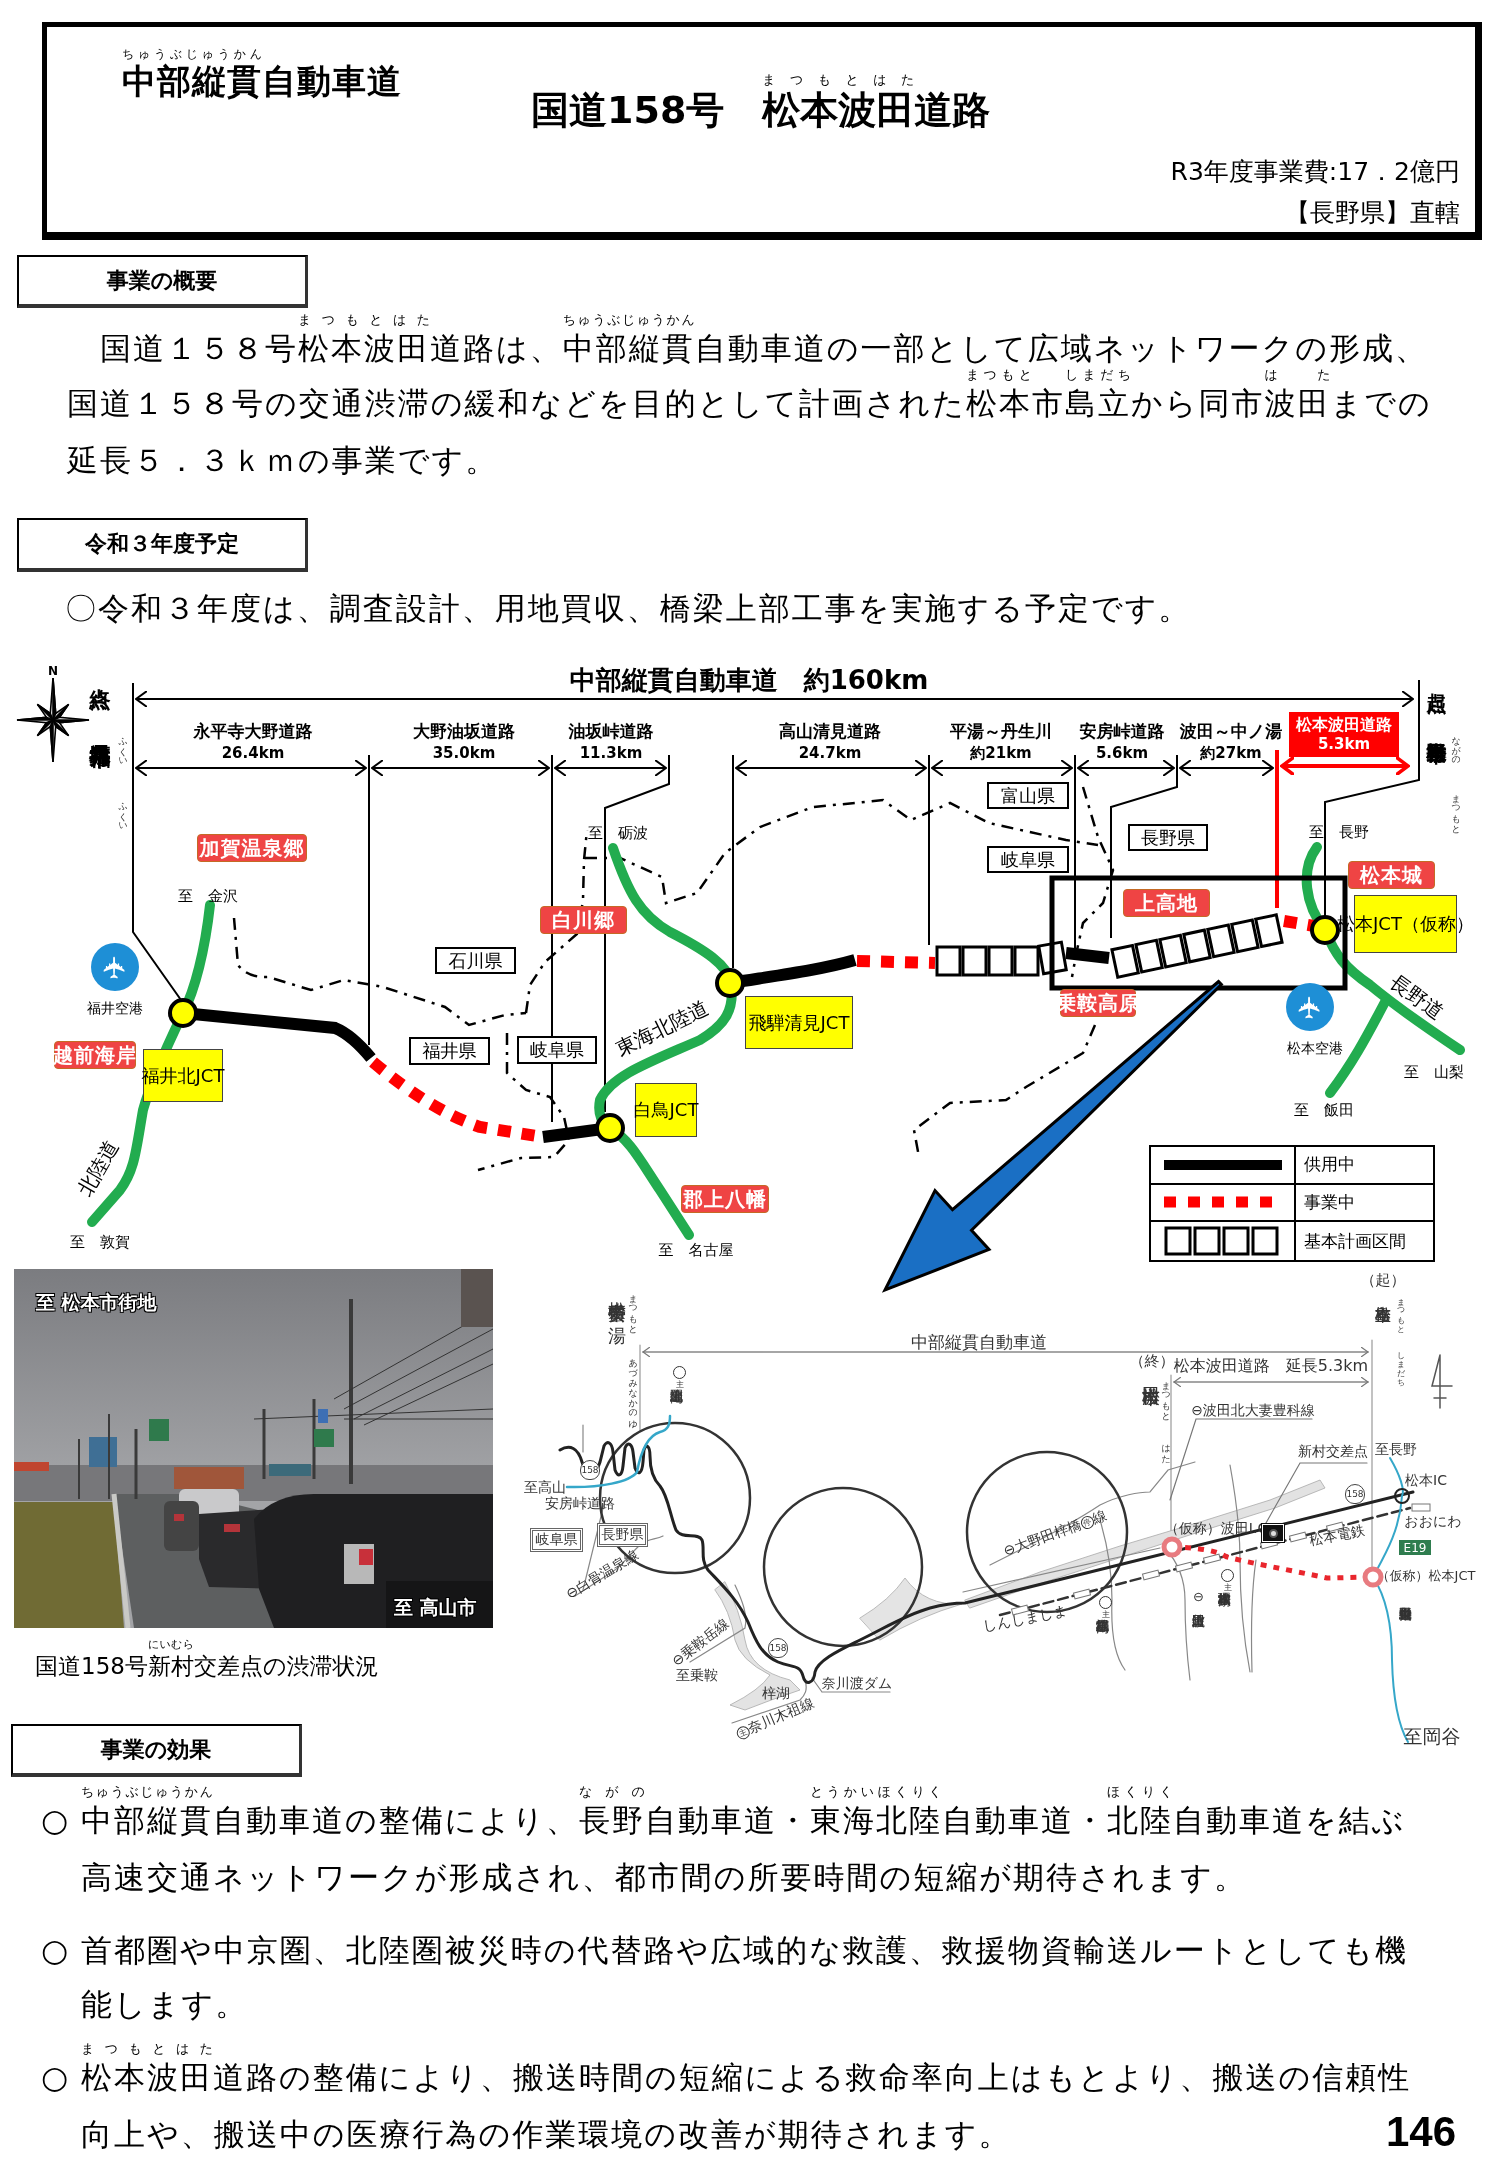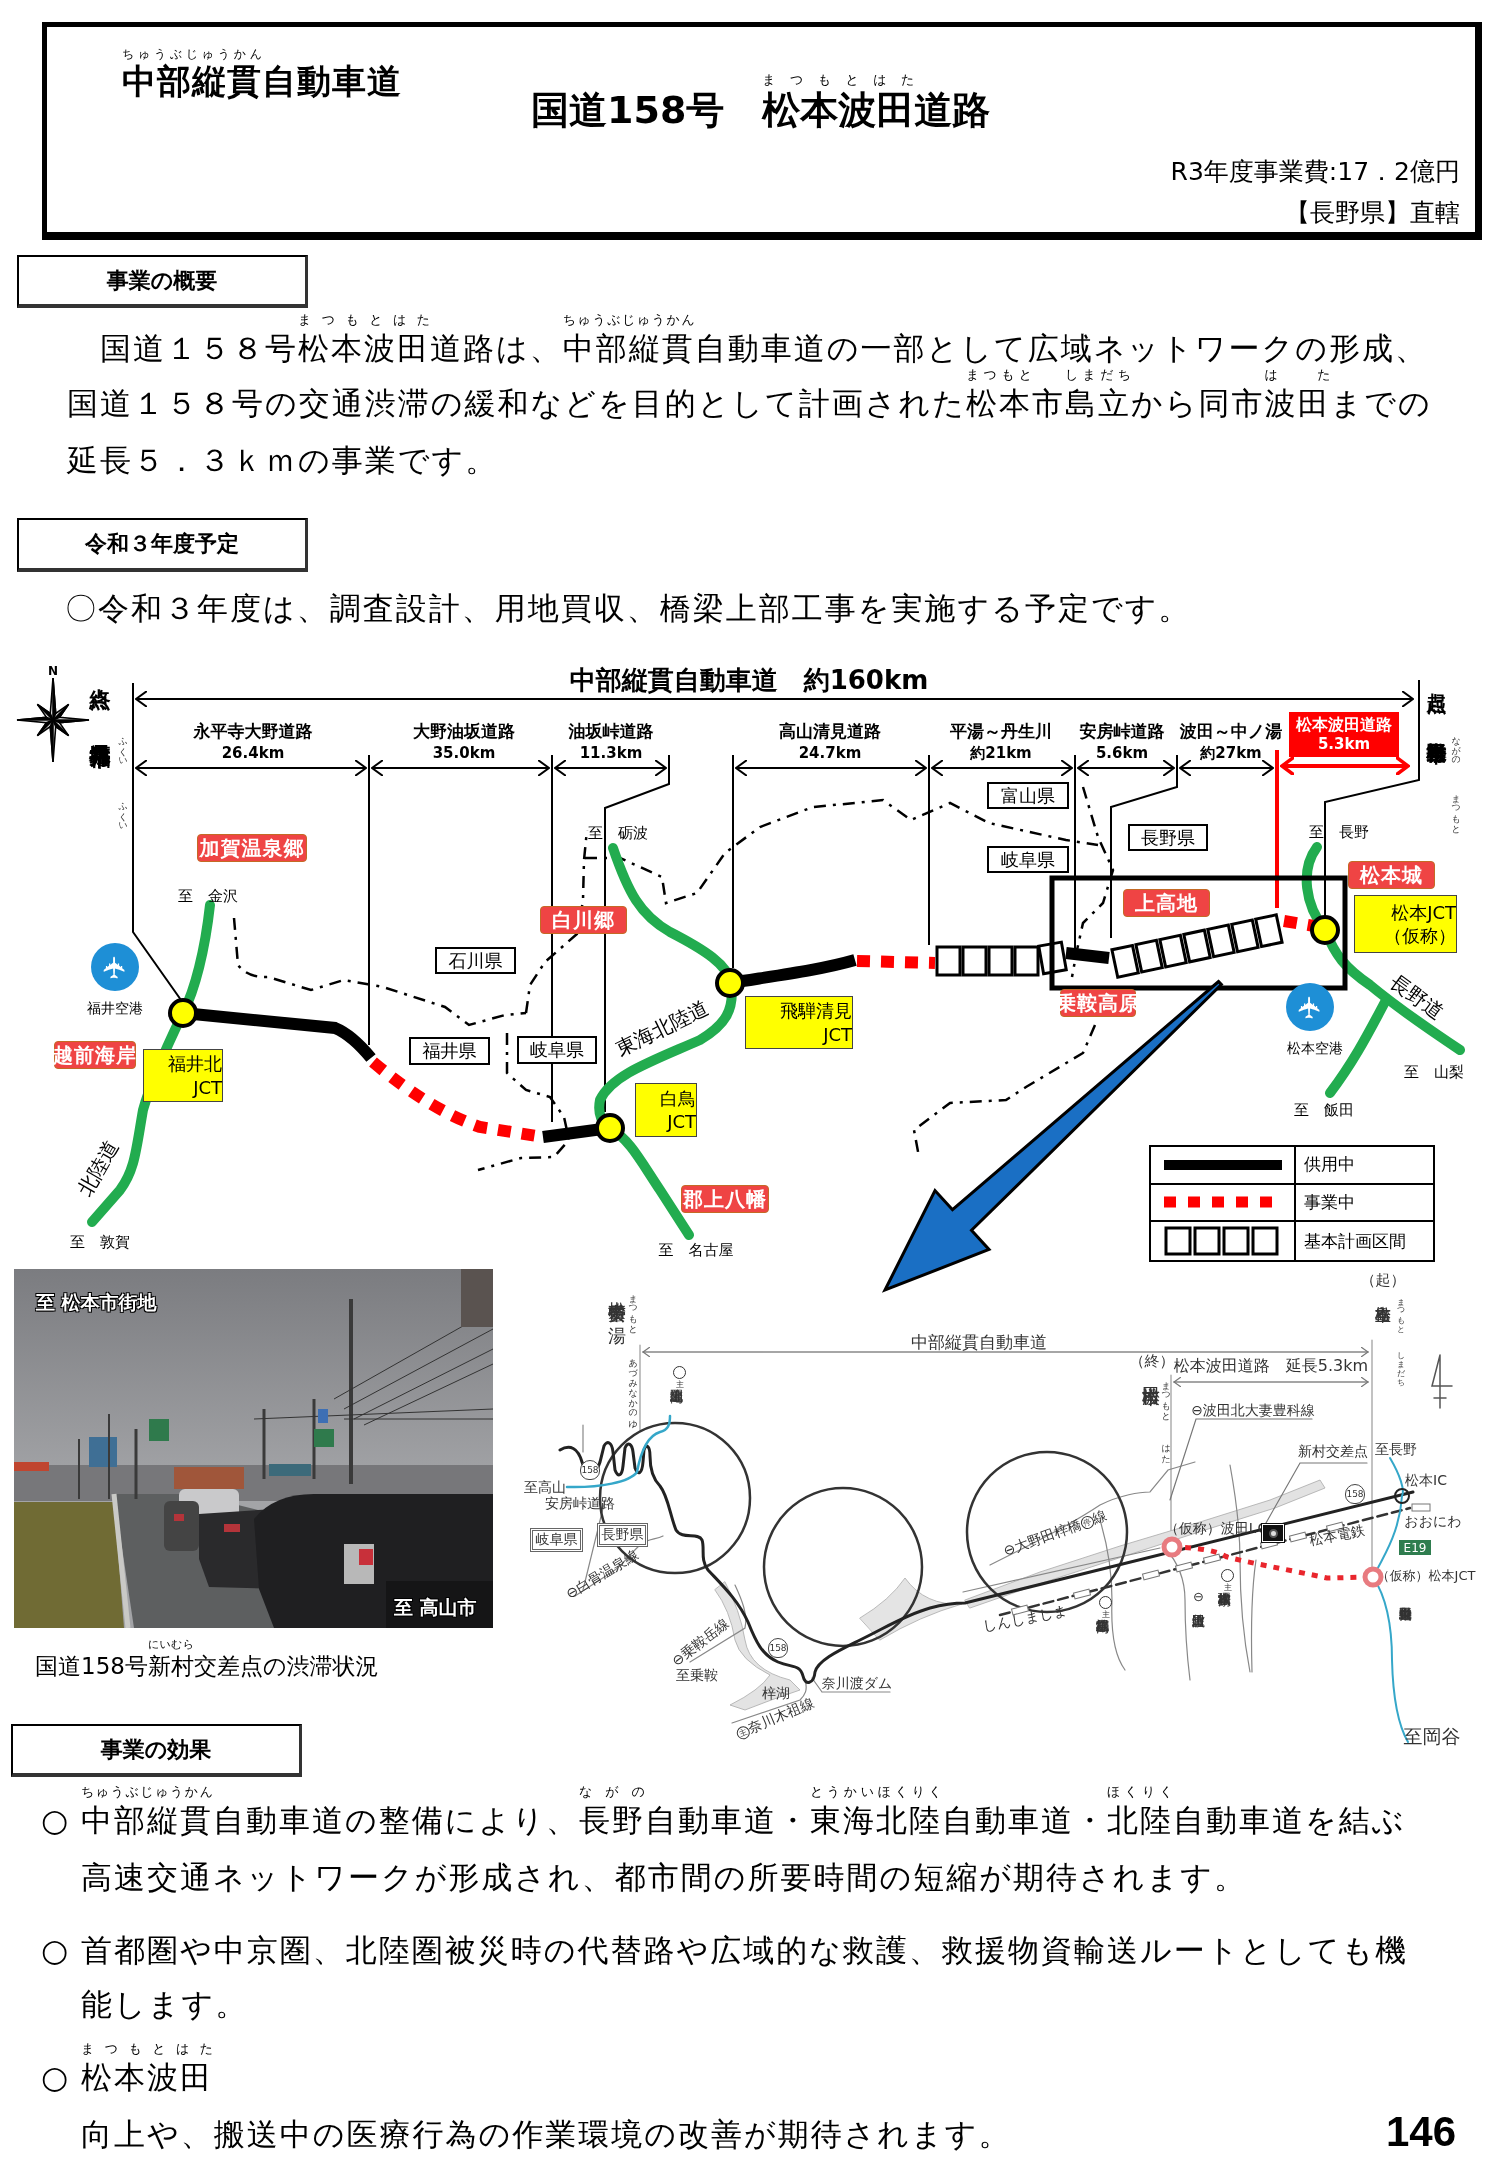--- a/index.html
+++ b/index.html
@@ -26,21 +26,21 @@
 .map-title{font-size:26px;font-weight:bold}
 .seg-name{font-size:17px;font-weight:bold}
 .seg-len{font-size:15px;font-weight:bold}
 .proj-box{position:absolute;left:1289px;top:712px;width:110px;height:45px;background:#ff0000;color:#fff;font-weight:bold;display:flex;flex-direction:column;align-items:center;justify-content:center;line-height:1.25}
 .proj-box span:first-child{font-size:16px}
 .proj-box span:last-child{font-size:15px}
 .endlabel{font-size:21px;font-weight:bold}
 .rubyv{font-size:9px;color:#333}
 .dest{font-size:15px}
 .spot{position:absolute;background:#ef4444;border:1.5px solid #c46a25;border-radius:4px;color:#fff;font-weight:bold;font-size:20px;display:flex;align-items:center;justify-content:center;white-space:nowrap;letter-spacing:1px}
-.jct{position:absolute;background:#ffff00;border:1.5px solid #444;font-size:18px;display:flex;flex-direction:column;align-items:flex-end;justify-content:center;line-height:1.3;text-align:center;white-space:nowrap}
+.jct{position:absolute;background:#ffff00;border:1.5px solid #444;font-size:18px;display:flex;align-items:center;justify-content:center;line-height:1.3;text-align:center;white-space:nowrap}
 .pref{position:absolute;background:#fff;border:2.5px solid #000;font-size:18px;display:flex;align-items:center;justify-content:center;white-space:nowrap}
 .xway{font-size:20px}
 .airport{position:absolute;width:48px;height:48px;border-radius:50%;background:#1e8fd6;display:flex;align-items:center;justify-content:center;color:#fff;font-size:30px}
 .airport span{display:inline-block;transform:rotate(-90deg)}
 .ap-label{font-size:14px}
 .legend{position:absolute;left:1149px;top:1145px;width:286px;height:117px;border:2px solid #000;background:#fff;display:grid;grid-template-columns:145px 1fr;grid-template-rows:1fr 1fr 1fr}
 .legend .cell{border-bottom:2px solid #000;display:flex;align-items:center}
 .legend .cell.last{border-bottom:none}
 .legend .sample{border-right:2px solid #000;justify-content:center}
 .legend .lbl{padding-left:8px;font-size:17px;white-space:nowrap}
@@ -462,16 +462,16 @@
 
 <div class="bullet" style="left:41px;top:1800px">○</div>
 <div class="para" style="left:81px;top:1800px"><span class="rb"><span>中部縦貫</span><span class="rt">ちゅうぶじゅうかん</span></span><span>自動車道の整備により、</span><span class="rb"><span>長野</span><span class="rt">ながの</span></span><span>自動車道・</span><span class="rb"><span>東海北陸</span><span class="rt">とうかいほくりく</span></span><span>自動車道・</span><span class="rb"><span>北陸</span><span class="rt">ほくりく</span></span><span>自動車道を結ぶ</span></div>
 <div class="para" style="left:81px;top:1857px">高速交通ネットワークが形成され、都市間の所要時間の短縮が期待されます。</div>
 
 <div class="bullet" style="left:41px;top:1930px">○</div>
 <div class="para" style="left:81px;top:1930px">首都圏や中京圏、北陸圏被災時の代替路や広域的な救護、救援物資輸送ルートとしても機</div>
 <div class="para" style="left:81px;top:1984px">能します。</div>
 
 <div class="bullet" style="left:41px;top:2057px">○</div>
-<div class="para" style="left:81px;top:2057px"><span class="rb"><span>松本波田</span><span class="rt">まつもとはた</span></span></div>
+<div class="para" style="left:81px;top:2057px"><span class="rb"><span>松本波田</span><span class="rt">まつもとはた</span></span><span>道路の整備により、搬送時間の短縮による救命率向上はもとより、搬送の信頼性</span></div>
 <div class="para" style="left:81px;top:2114px">向上や、搬送中の医療行為の作業環境の改善が期待されます。</div>
 
 <div class="page-num">146</div>
 
 </body></html>

